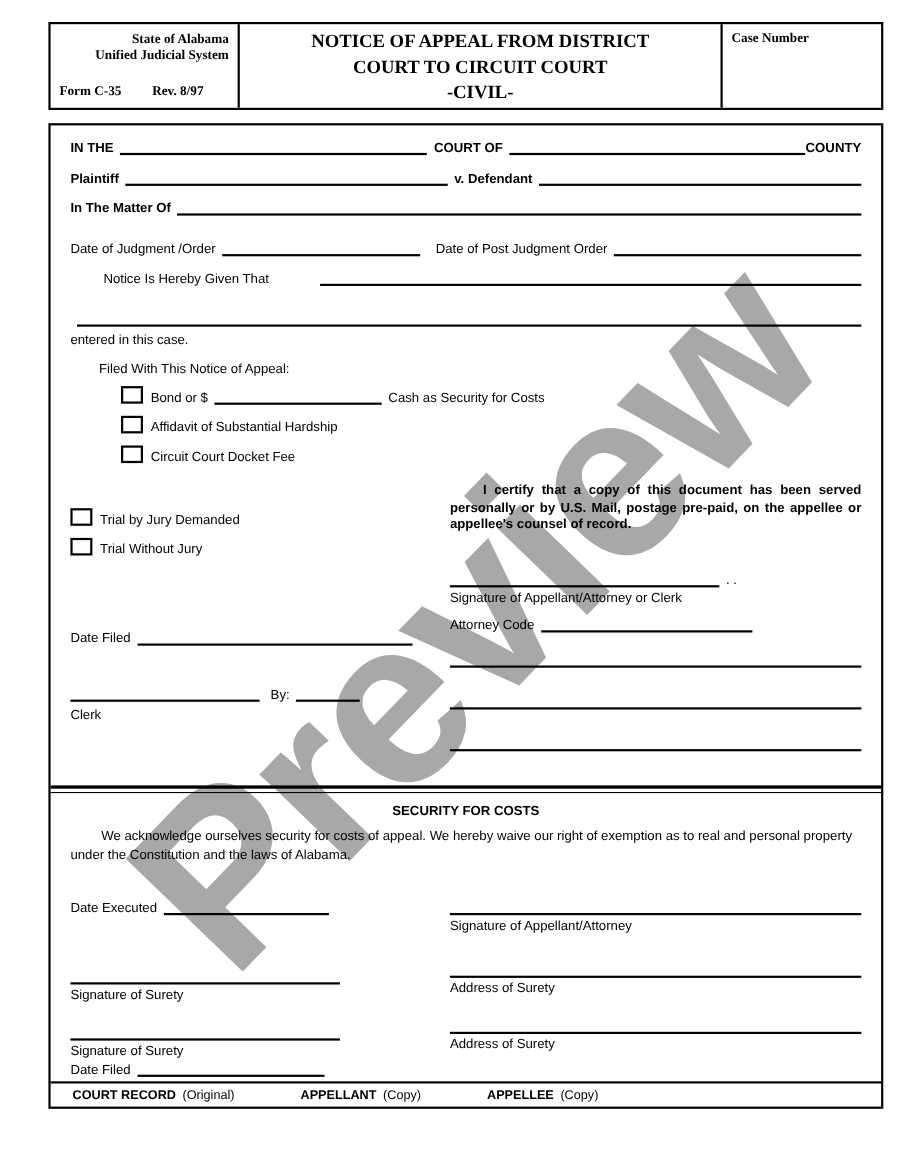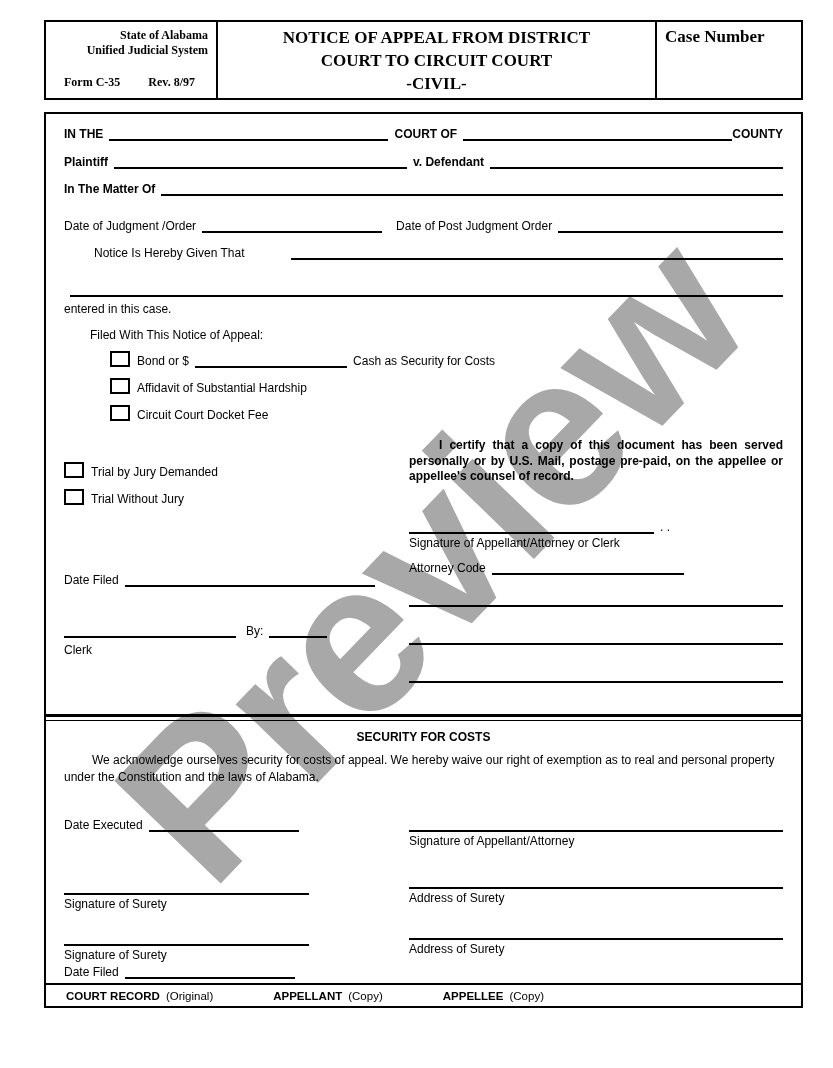--- a/index.html
+++ b/index.html
@@ -8,24 +8,24 @@
   .watermark{position:absolute;left:430px;top:560px;z-index:0;
              transform:translate(-50%,-50%) rotate(-46deg);
              font-family:"Liberation Sans",sans-serif;font-weight:bold;
              font-size:215px;letter-spacing:-4px;white-space:nowrap;pointer-events:none;}
   .content{position:relative;z-index:1;}
   
   .hdr{position:absolute;left:44px;top:20px;width:759px;height:80px;border:2px solid #000;
        box-sizing:border-box;display:flex;font-family:"Liberation Serif",serif;}
   .hdr-left{width:172px;border-right:2px solid #000;box-sizing:border-box;padding:6px 8px;
             font-weight:bold;font-size:12px;line-height:1.25;display:flex;flex-direction:column;text-align:right;}
-  .hdr-form-row{margin-top:auto;display:flex;gap:28px;padding-bottom:2px;margin-left:10px;}
+  .hdr-form-row{margin-top:auto;display:flex;gap:28px;padding-bottom:2px;}
   .hdr-title{flex:1;text-align:center;font-weight:bold;font-size:17px;line-height:1.35;padding-top:5px;}
   .hdr-case{width:146px;border-left:2px solid #000;box-sizing:border-box;padding:5px 8px;
-            font-weight:bold;font-size:17px;}
+            font-weight:bold;font-size:12px;}
   
   .bodybox{position:absolute;left:44px;top:112px;width:759px;height:896px;border:2px solid #000;
            box-sizing:border-box;display:flex;flex-direction:column;}
   .main-sec{height:600px;box-sizing:border-box;padding:8px 18px 0 18px;overflow:hidden;}
   .divider{border-top:3px solid #000;border-bottom:1px solid #000;height:3px;}
   .sec-sec{height:262px;box-sizing:border-box;padding:0 18px;overflow:hidden;}
   .footer{border-top:2px solid #000;flex:1;display:flex;align-items:center;padding-left:20px;
           font-size:11.5px;}
   
   .row{display:flex;align-items:flex-end;}

